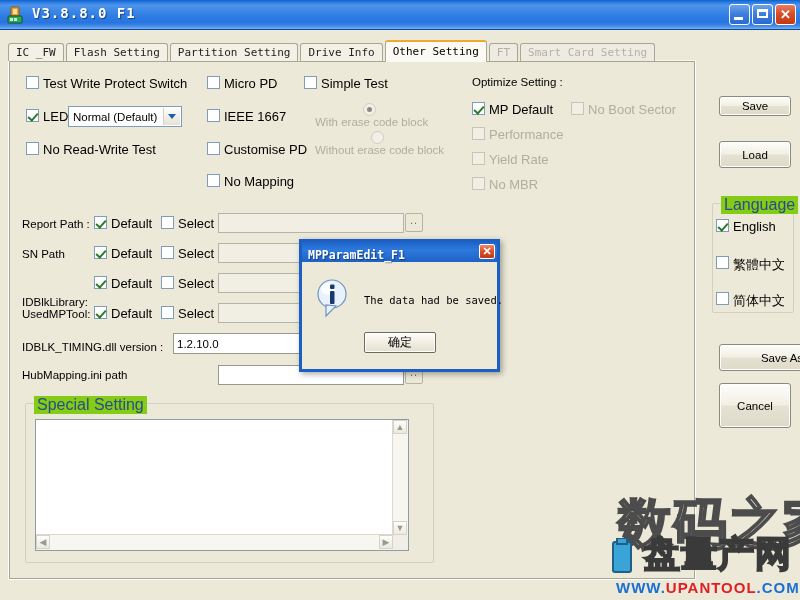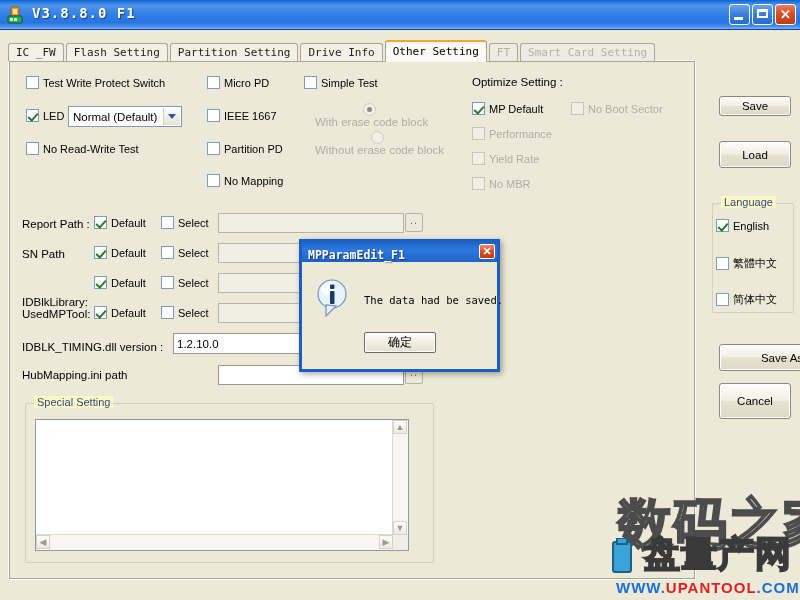--- a/index.html
+++ b/index.html
@@ -109,22 +109,22 @@
     border: 1px solid #ffffff;
     border-top-color: #f7f6f0;
     box-shadow: 0 0 0 1px #a7a594 inset;
     box-sizing: border-box;
   }
   .panel-inner { position: absolute; left: 0; top: 0; right: 0; bottom: 0; }
 
   
   .cb {
     position: absolute;
-    display: flex; align-items: center;
-    font-size: 11px; color: #000;
+    display: flex; align-items: flex-start;
+    font-size: 13px; color: #000;
     white-space: nowrap;
     font-family: "Liberation Sans", sans-serif;
   }
   .cb .box {
     width: 13px; height: 13px;
     border: 1px solid #7f9db9;
     background: #ffffff;
     margin-right: 4px;
     position: relative;
     box-sizing: border-box;
@@ -237,23 +237,23 @@
   }
 
   .group {
     position: absolute;
     border: 1px solid #d4d0c0;
     border-radius: 2px;
     box-sizing: border-box;
   }
   .group > .legend {
     position: absolute; top: -8px; left: 8px;
-    background: #fef9c3;
+    background: #84cc16;
     padding: 0 3px;
-    font-size: 11px;
+    font-size: 16px;
     color: #2b4b8c;
     white-space: nowrap;
   }
 
   
   .ta-wrap {
     position: absolute;
     background: #ffffff;
     border: 1px solid #8e9aa6;
     box-sizing: border-box;
@@ -449,21 +449,21 @@
       <div class="cb" style="left:198px; top:15px;">
         <span class="box"></span>
         <span>Micro PD</span>
       </div>
       <div class="cb" style="left:198px; top:48px;">
         <span class="box"></span>
         <span>IEEE 1667</span>
       </div>
       <div class="cb" style="left:198px; top:81px;">
         <span class="box"></span>
-        <span>Partition PD</span>
+        <span>Customise PD</span>
       </div>
       <div class="cb" style="left:198px; top:113px;">
         <span class="box"></span>
         <span>No Mapping</span>
       </div>
 
       <div class="cb" style="left:295px; top:15px;">
         <span class="box"></span>
         <span>Simple Test</span>
       </div>
@@ -583,21 +583,21 @@
   <div class="cb" style="left:716px; top:256px;">
     <span class="box"></span>
     <span>繁體中文</span>
   </div>
   <div class="cb" style="left:716px; top:292px;">
     <span class="box"></span>
     <span>简体中文</span>
   </div>
 
   <div class="btn" style="left:719px; top:344px; width:90px; height:27px;padding-left:36px;">Save As</div>
-  <div class="btn" style="left:719px; top:383px; width:72px; height:36px;">Cancel</div>
+  <div class="btn" style="left:719px; top:383px; width:72px; height:45px;">Cancel</div>
 
   <div class="dlg">
     <div class="dlg-title">
       <div class="t">MPParamEdit_F1</div>
       <div class="dlg-close">
         <span>✕</span>
       </div>
     </div>
     <div class="dlg-body">
       <svg class="info-icon" viewBox="0 0 34 40">

